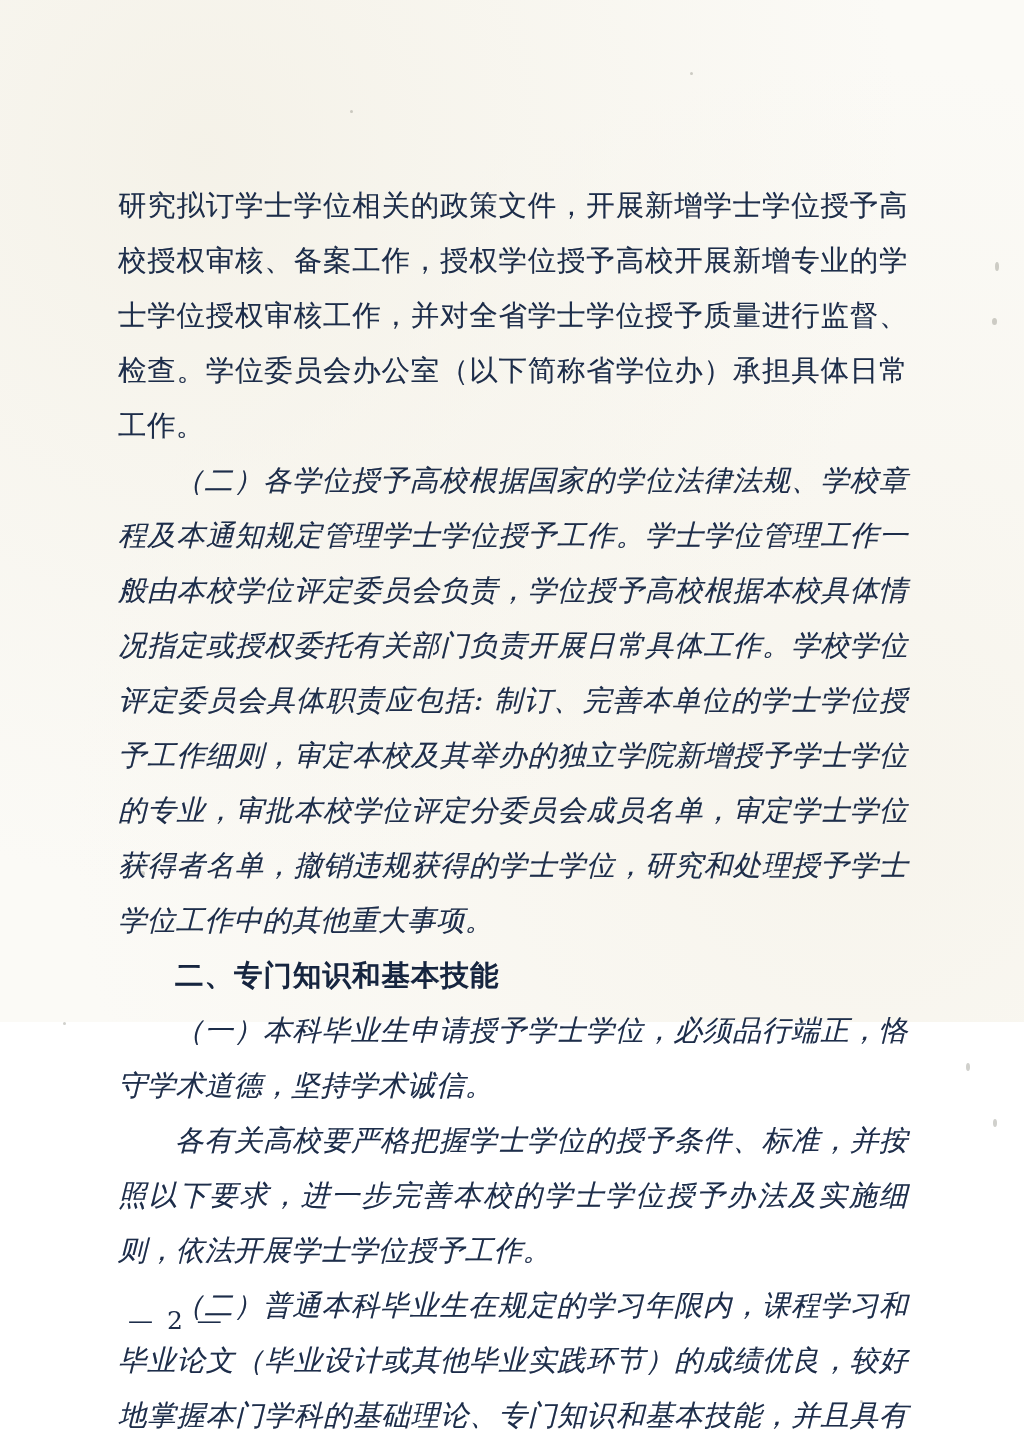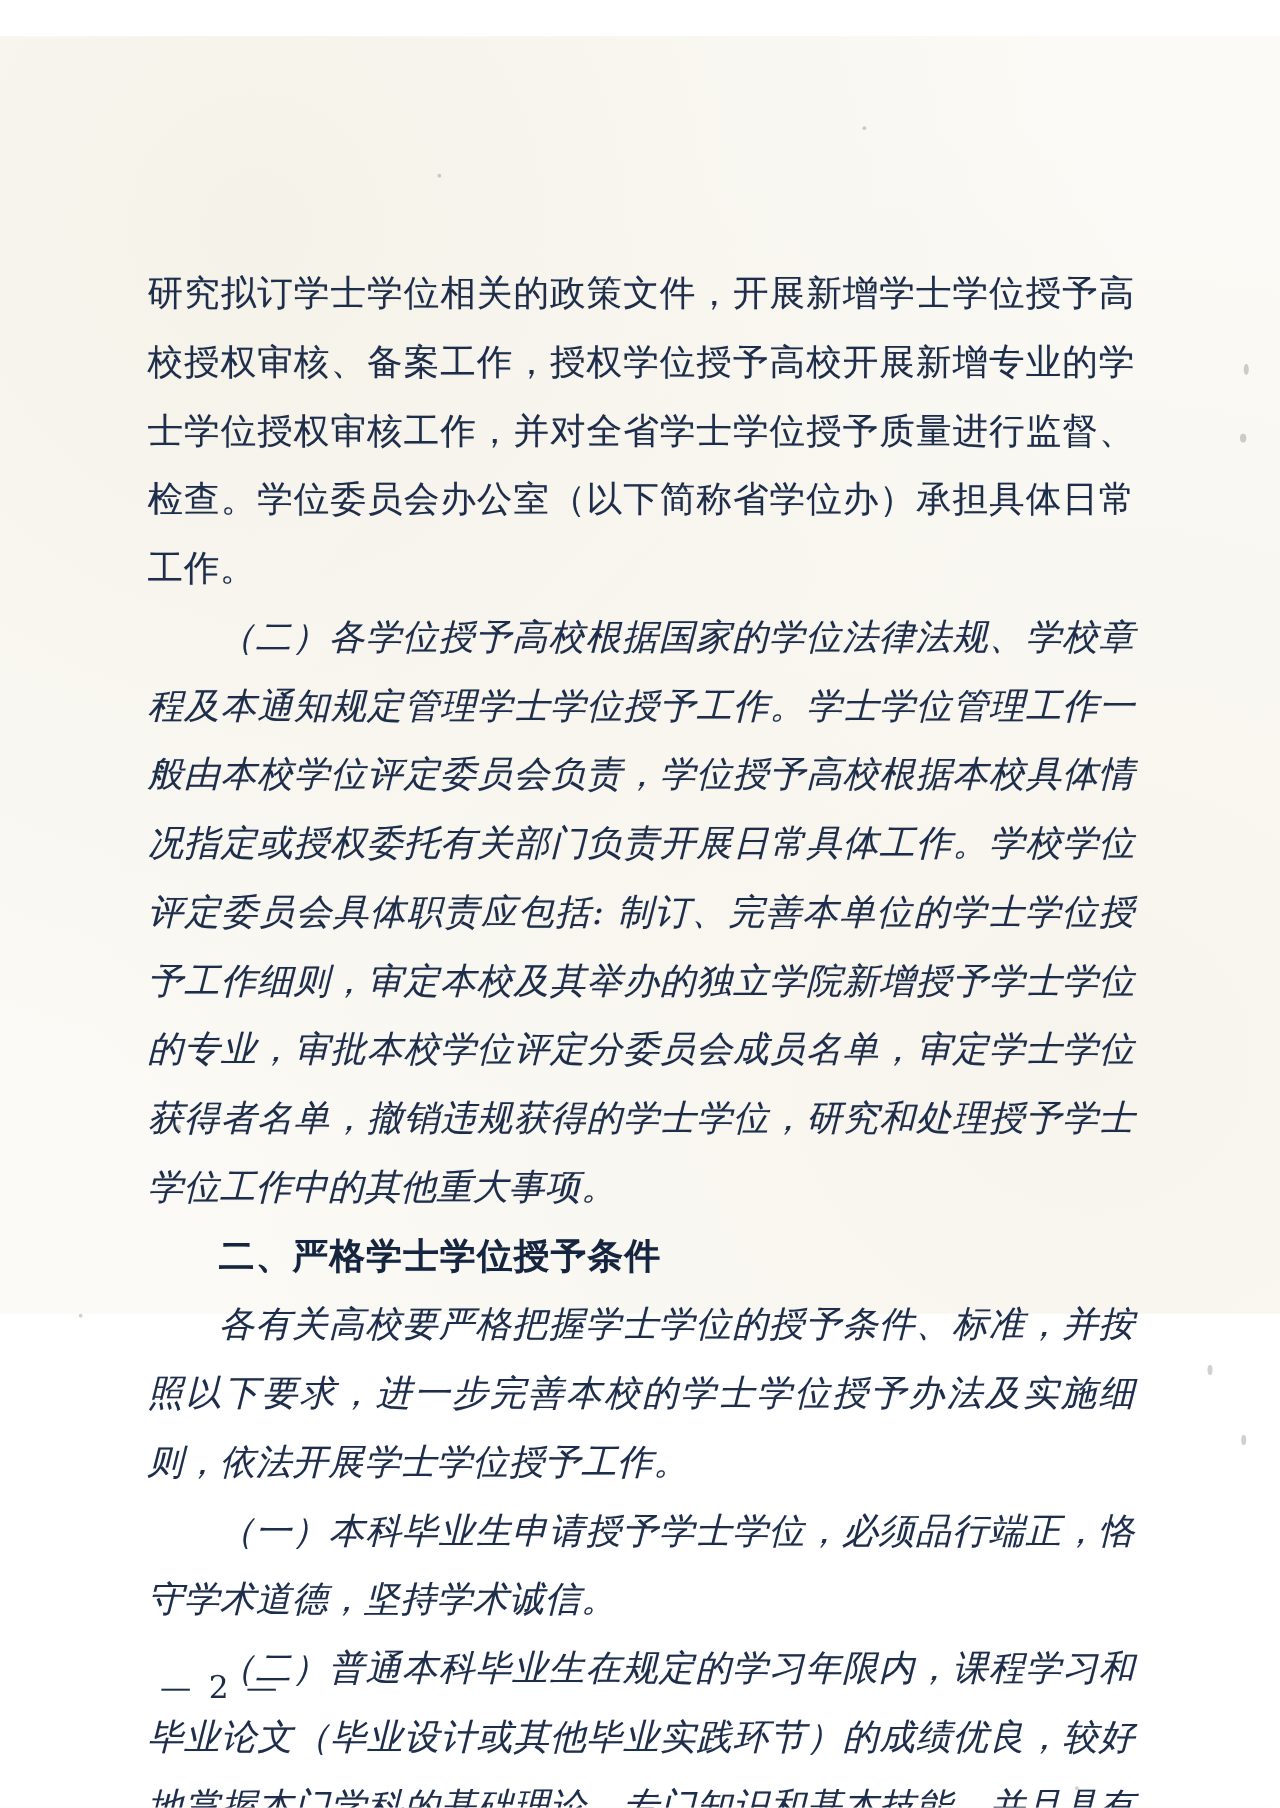--- a/index.html
+++ b/index.html
@@ -15,21 +15,20 @@
   }
   .page {
     position: relative;
     width: 1024px;
     height: 1022px;
     background: #fbfaf6;
     background-image:
       radial-gradient(ellipse at 20% 15%, rgba(244,241,231,0.9) 0%, rgba(251,250,246,0) 60%),
       radial-gradient(ellipse at 85% 80%, rgba(246,243,234,0.8) 0%, rgba(251,250,246,0) 65%);
     box-sizing: border-box;
-    margin-top: 29px;
   }
   
   .speck {
     position: absolute;
     background: rgba(120,120,110,0.35);
     border-radius: 50%;
     pointer-events: none;
   }
   .content {
     position: absolute;
@@ -89,25 +88,25 @@
   <div class="speck" style="left:690px; top:72px; width:3px; height:3px;"></div>
   <div class="speck" style="left:350px; top:110px; width:3px; height:3px;"></div>
   <div class="speck" style="left:860px; top:1400px; width:3px; height:3px;"></div>
 
   <div class="content">
 
     <p class="">研究拟订学士学位相关的政策文件，开展新增学士学位授予高校授权审核、备案工作，授权学位授予高校开展新增专业的学士学位授权审核工作，并对全省学士学位授予质量进行监督、检查。学位委员会办公室（以下简称省学位办）承担具体日常工作。</p>
 
     <p class="indent">（二）各学位授予高校根据国家的学位法律法规、学校章程及本通知规定管理学士学位授予工作。学士学位管理工作一般由本校学位评定委员会负责，学位授予高校根据本校具体情况指定或授权委托有关部门负责开展日常具体工作。学校学位评定委员会具体职责应包括: 制订、完善本单位的学士学位授予工作细则，审定本校及其举办的独立学院新增授予学士学位的专业，审批本校学位评定分委员会成员名单，审定学士学位获得者名单，撤销违规获得的学士学位，研究和处理授予学士学位工作中的其他重大事项。</p>
 
-    <p class="heading">二、严格学士学位授予条件</p>
+    <p class="heading">二、专门知识和基本技能</p>
+
+    <p class="indent">（一）本科毕业生申请授予学士学位，必须品行端正，恪守学术道德，坚持学术诚信。</p>
 
     <p class="indent">各有关高校要严格把握学士学位的授予条件、标准，并按照以下要求，进一步完善本校的学士学位授予办法及实施细则，依法开展学士学位授予工作。</p>
-
-    <p class="indent">（一）本科毕业生申请授予学士学位，必须品行端正，恪守学术道德，坚持学术诚信。</p>
 
     <p class="indent">（二）普通本科毕业生在规定的学习年限内，课程学习和毕业论文（毕业设计或其他毕业实践环节）的成绩优良，较好地掌握本门学科的基础理论、专门知识和基本技能，并且具有从事科</p>
 
   </div>
 
   <div class="footer">
     <span class="pagenum">— 2 —</span>
   </div>
 
 </div>

